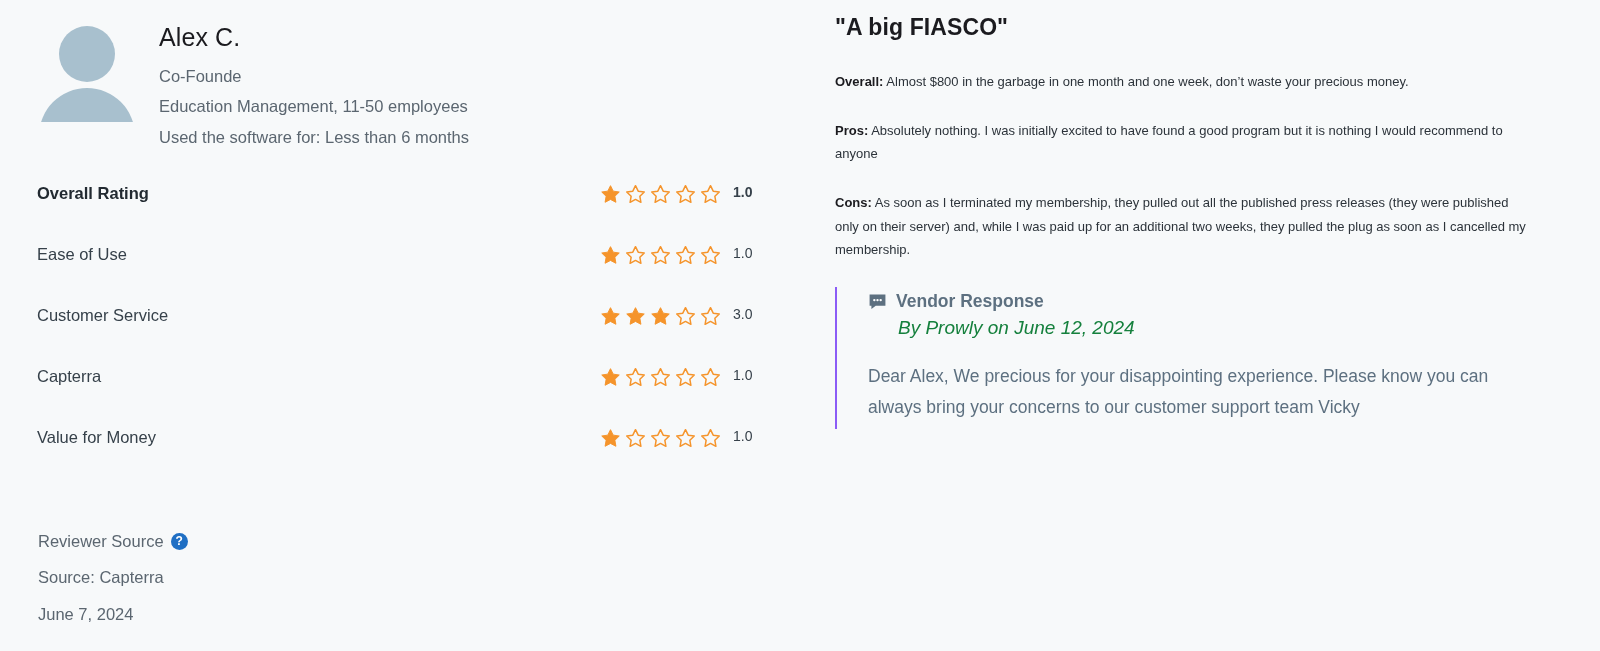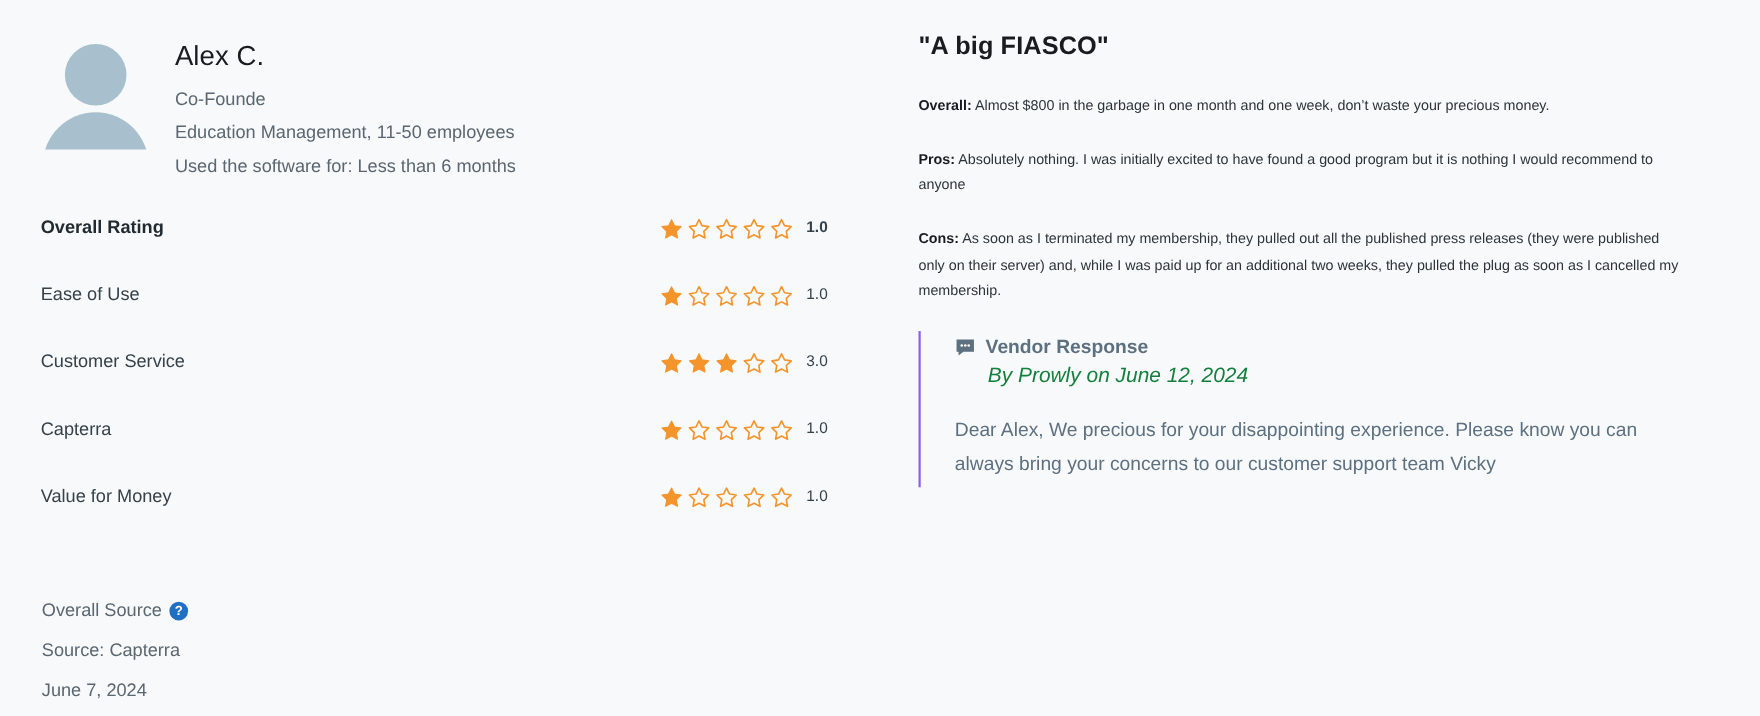--- a/index.html
+++ b/index.html
@@ -8,21 +8,21 @@
     width: 1600px; height: 651px;
     background: #f7f9fa;
     font-family: "Liberation Sans", "DejaVu Sans", sans-serif;
     -webkit-font-smoothing: antialiased;
   }
   .review {
     position: relative;
     width: 1600px; height: 546px;
     background: #f7f9fa;
     display: flex;
-    padding: 24px 0 0 0;
+    padding: 10px 0 0 0;
   }
 
   
   .left-col {
     width: 800px;
     padding-left: 37px;
     padding-top: 6px;
   }
   .reviewer {
     display: flex;
@@ -306,21 +306,21 @@
             <svg class="star" viewBox="0 0 24 24">
               <path d="M12 1.9l3.09 6.26 6.91 1-5 4.87 1.18 6.88L12 17.66l-6.18 3.25L7 14.03l-5-4.87 6.91-1z" fill="none" stroke="#f5942b" stroke-width="1.7" stroke-linejoin="round"></path>
             </svg>
           </div>
           <div class="rating-value">1.0</div>
         </div>
       </div>
 
     <div class="source-block">
       <div class="source-line">
-        <span>Overall Source</span>
+        <span>Reviewer Source</span>
         <span class="help-icon">?</span>
       </div>
       <div class="source-line">Source: Capterra</div>
       <div class="source-line">June 7, 2024</div>
     </div>
 
   </div>
 
   <div class="right-col">
 

